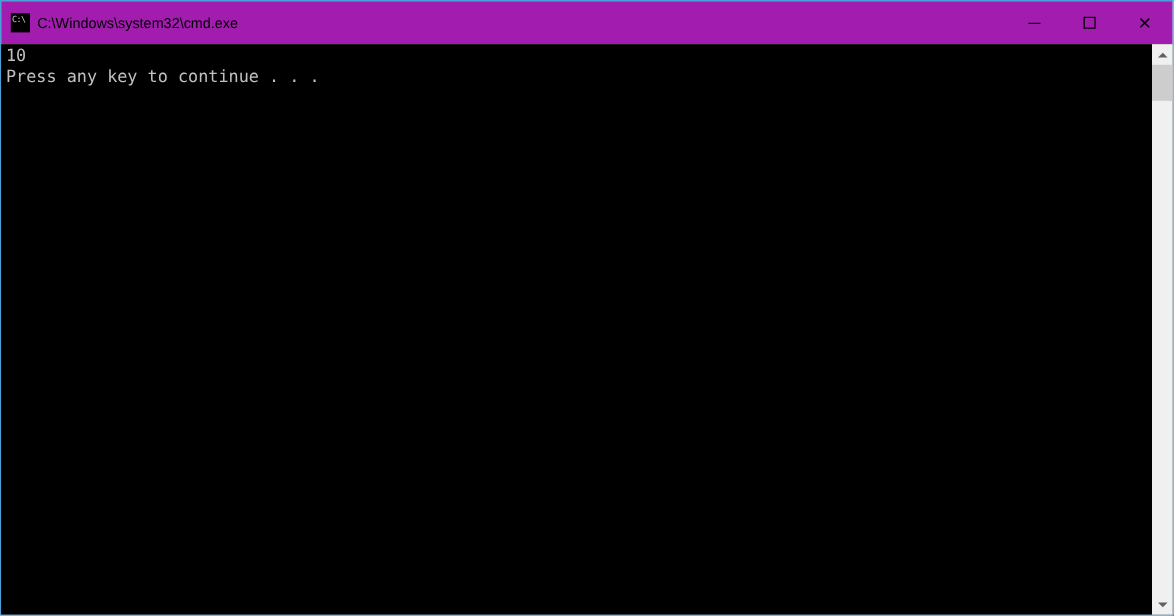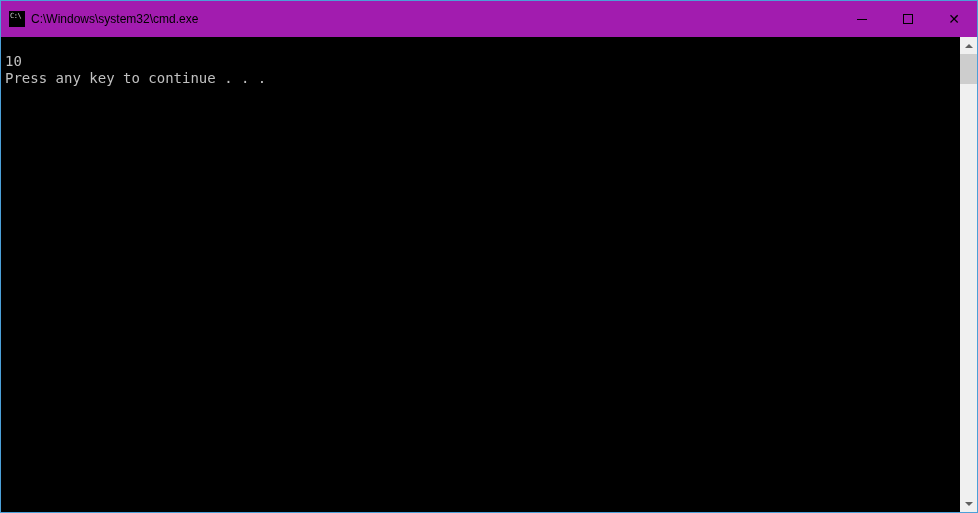--- a/index.html
+++ b/index.html
@@ -84,21 +84,21 @@
       background: #000;
       min-height: 0;
     }
     .console {
       flex: 1;
       background: #000;
       color: #c0c0c0;
       font-family: Consolas, "Lucida Console", monospace;
       font-size: 14px;
       line-height: 17px;
-      padding: 16px 4px;
+      padding: 2px 4px;
       white-space: pre;
       overflow: hidden;
     }
     .scrollbar {
       width: 17px;
       background: #f0f0f0;
       display: flex;
       flex-direction: column;
       flex-shrink: 0;
     }

